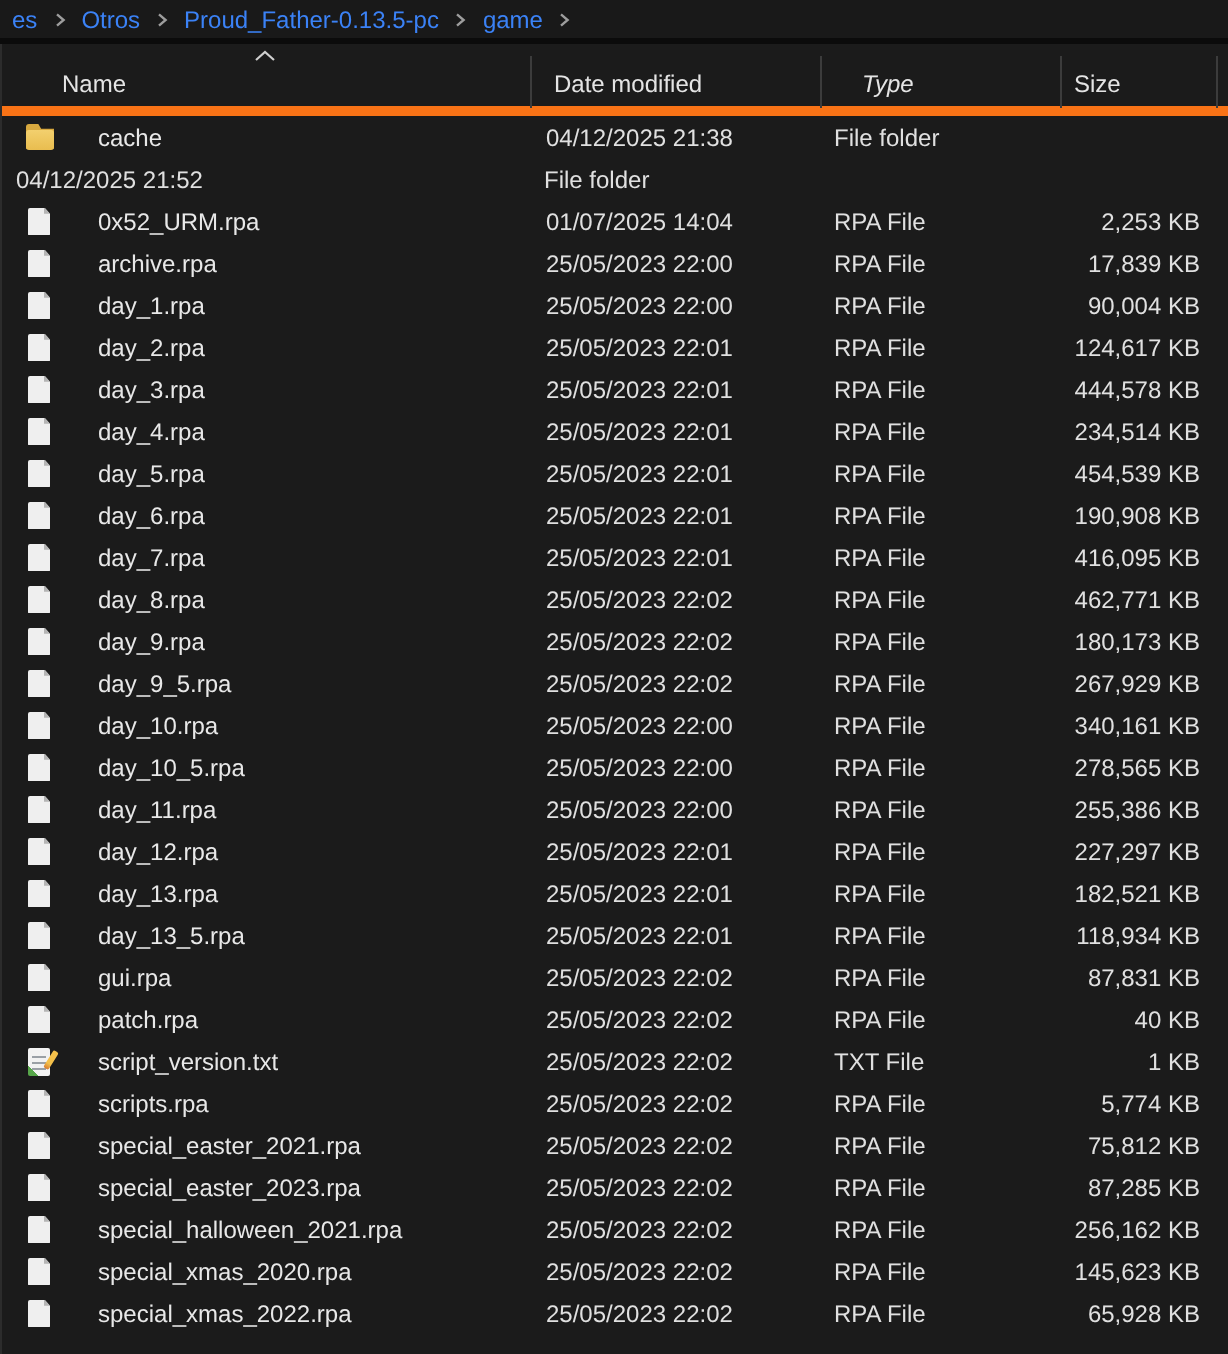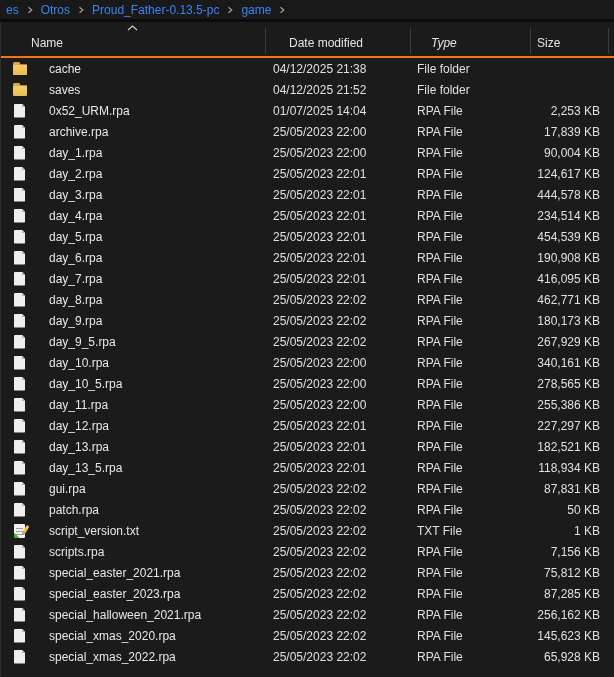--- a/index.html
+++ b/index.html
@@ -31,33 +31,33 @@
   }
   .crumb-chev { margin:0 3px; flex:0 0 auto; }
 
   .divider { height:3px; background:#0b0b0b; }
 
   
   .colheaders {
     position:relative;
     height:36px;
     background:#1b1b1b;
-    border-bottom:2px solid #f97316;
+    border-bottom:5px solid #f97316;
   }
   .col-h {
     position:absolute;
     top:0; bottom:0;
     display:flex;
     align-items:center;
     padding-top:8px;
     color:#e4e4e4;
     cursor:default;
   }
   .h-name { left:31px; }
-  .h-date { left:289px; }
+  .h-date { left:277px; }
   .h-type { left:431px;font-style:italic; }
   .h-size { left:537px; }
   .col-sep {
     position:absolute;
     top:6px;
     width:1px;
     height:26px;
     background:#3c3c3c;
   }
   .sort-caret {
@@ -209,24 +209,20 @@
     <div class="row">
     <div class="cell name-cell">
       <span class="icon icon-folder"></span>
       <span class="fname">cache</span>
     </div>
     <div class="cell date-cell">04/12/2025 21:38</div>
     <div class="cell type-cell">File folder</div>
     <div class="cell size-cell"></div>
   </div>
     <div class="row">
-    <div class="cell name-cell">
-      <span class="icon icon-folder"></span>
-      <span class="fname">saves</span>
-    </div>
     <div class="cell date-cell">04/12/2025 21:52</div>
     <div class="cell type-cell">File folder</div>
     <div class="cell size-cell"></div>
   </div>
     <div class="row">
     <div class="cell name-cell">
       <span class="icon icon-file"></span>
       <span class="fname">0x52_URM.rpa</span>
     </div>
     <div class="cell date-cell">01/07/2025 14:04</div>
@@ -395,39 +391,39 @@
     <div class="cell type-cell">RPA File</div>
     <div class="cell size-cell">87,831 KB</div>
   </div>
     <div class="row">
     <div class="cell name-cell">
       <span class="icon icon-file"></span>
       <span class="fname">patch.rpa</span>
     </div>
     <div class="cell date-cell">25/05/2023 22:02</div>
     <div class="cell type-cell">RPA File</div>
-    <div class="cell size-cell">50 KB</div>
+    <div class="cell size-cell">40 KB</div>
   </div>
     <div class="row">
     <div class="cell name-cell">
       <span class="icon icon-txt"></span>
       <span class="fname">script_version.txt</span>
     </div>
     <div class="cell date-cell">25/05/2023 22:02</div>
     <div class="cell type-cell">TXT File</div>
     <div class="cell size-cell">1 KB</div>
   </div>
     <div class="row">
     <div class="cell name-cell">
       <span class="icon icon-file"></span>
       <span class="fname">scripts.rpa</span>
     </div>
     <div class="cell date-cell">25/05/2023 22:02</div>
     <div class="cell type-cell">RPA File</div>
-    <div class="cell size-cell">7,156 KB</div>
+    <div class="cell size-cell">5,774 KB</div>
   </div>
     <div class="row">
     <div class="cell name-cell">
       <span class="icon icon-file"></span>
       <span class="fname">special_easter_2021.rpa</span>
     </div>
     <div class="cell date-cell">25/05/2023 22:02</div>
     <div class="cell type-cell">RPA File</div>
     <div class="cell size-cell">75,812 KB</div>
   </div>

